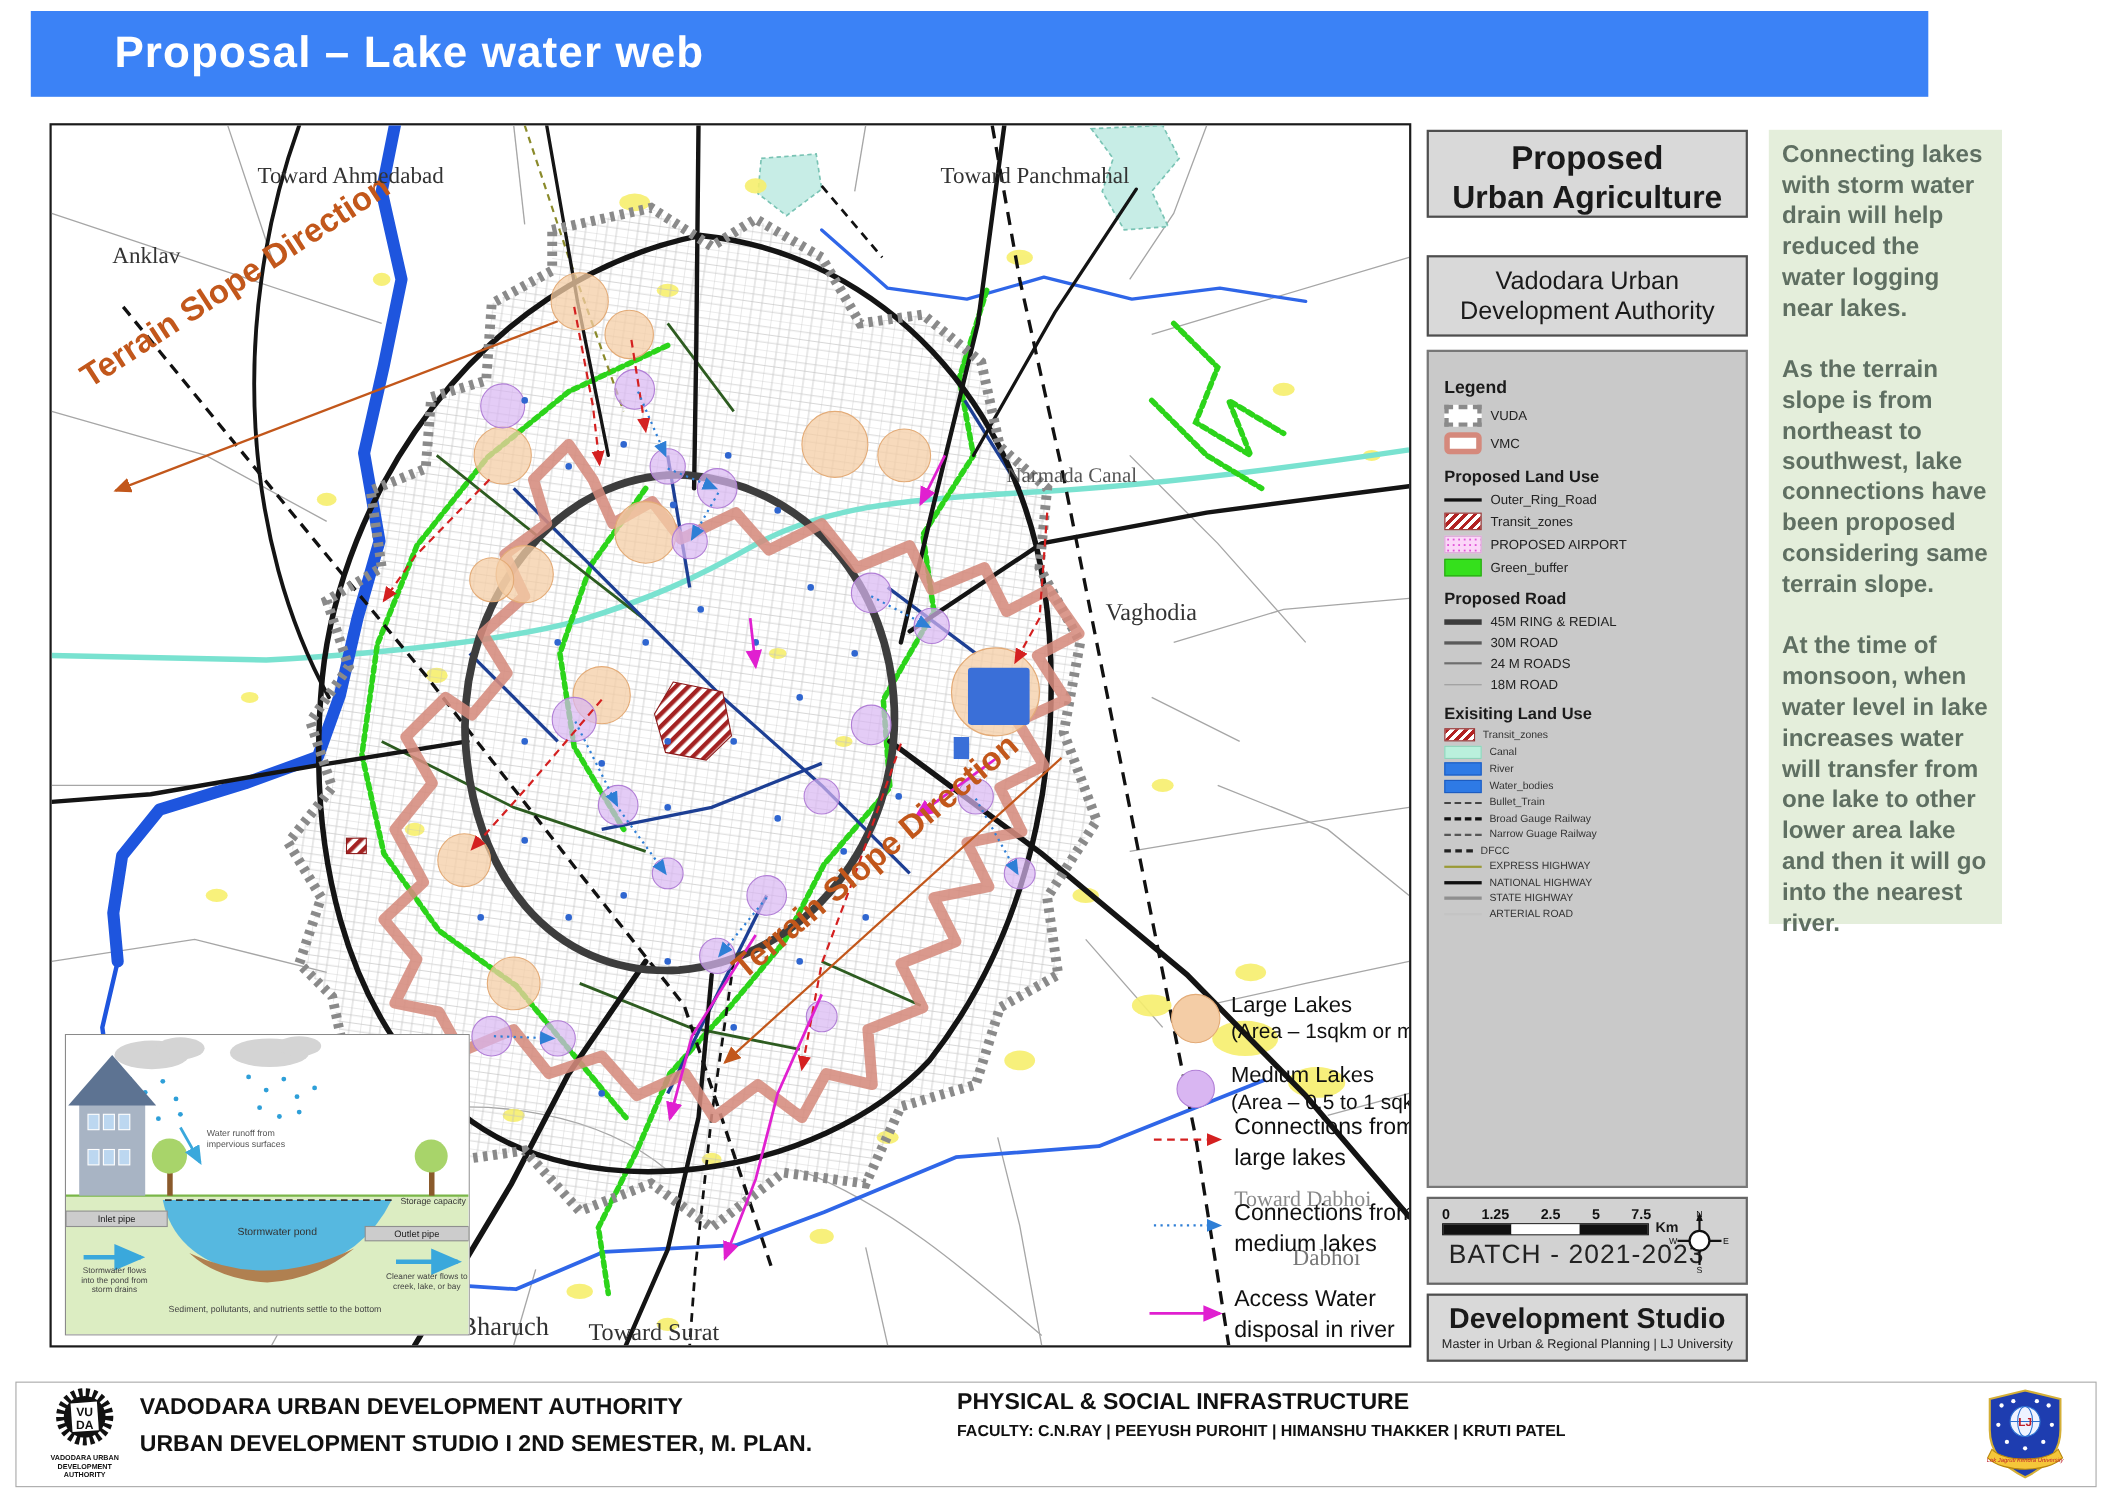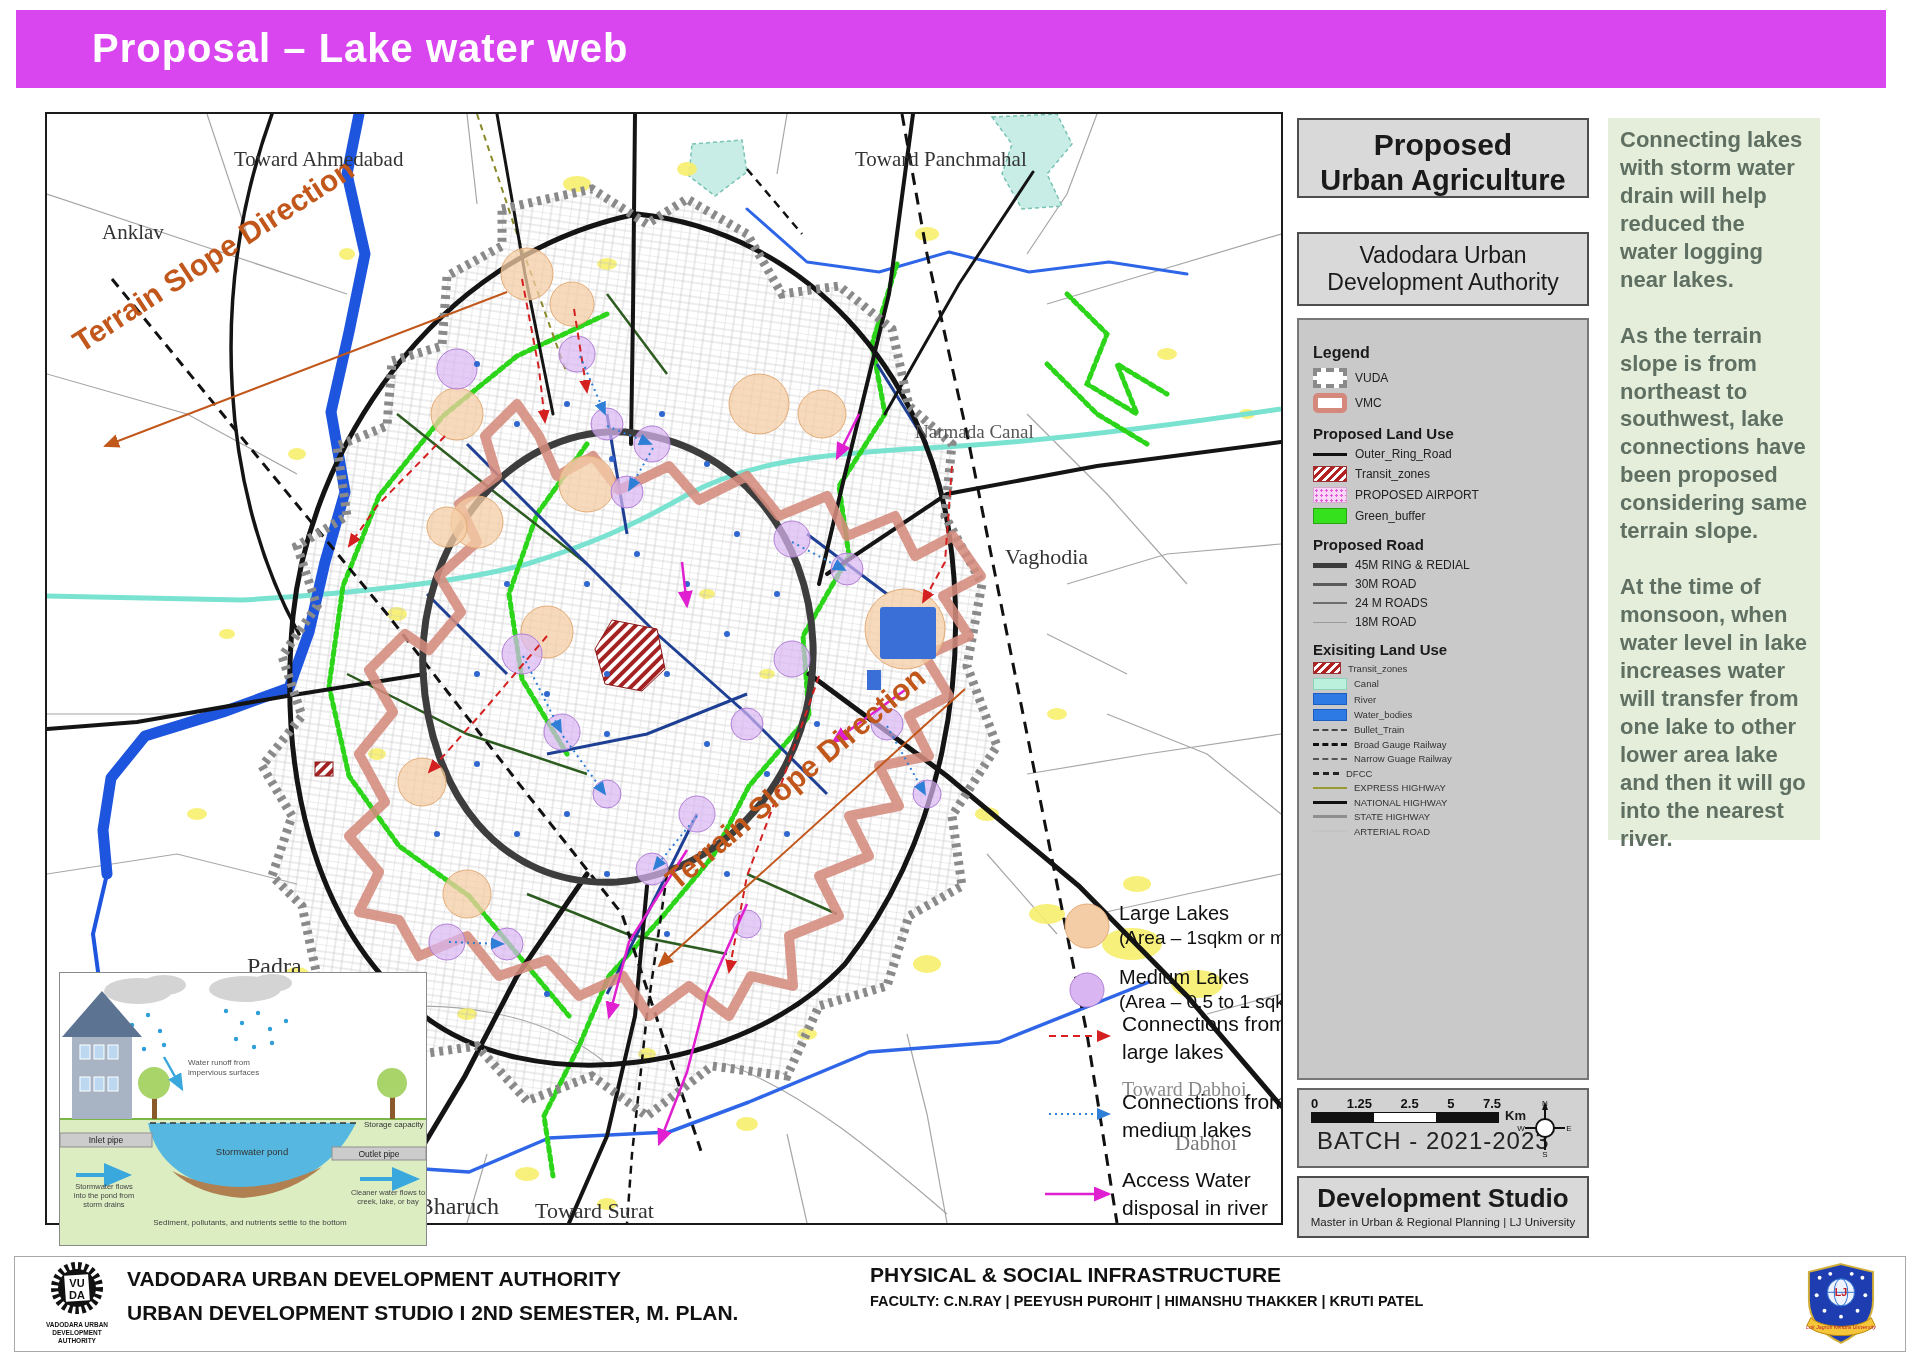--- a/index.html
+++ b/index.html
@@ -1,26 +1,26 @@
 <!DOCTYPE html>
 <html><head>
 <meta charset="utf-8">
 <style>
   html,body{margin:0;padding:0;background:#fff;}
   .page{position:relative;width:1920px;height:1358px;background:#fff;overflow:hidden;
         font-family:"Liberation Sans",sans-serif;}
   
-  .hdr{position:absolute;left:16px;top:10px;width:1870px;height:78px;background:#d946ef;}
+  .hdr{position:absolute;left:28px;top:10px;width:1725px;height:78px;background:#3b82f6;}
   .hdr h1{margin:0;padding:16px 0 0 76px;font-size:40px;font-weight:bold;color:#fff;
           letter-spacing:1px;font-family:"Liberation Sans",sans-serif;}
   
   .mapwrap{position:absolute;left:45px;top:112px;width:1238px;height:1113px;
            background:#fff;border:2px solid #1b1b1b;box-sizing:border-box;}
   .mapsvg{position:absolute;left:0;top:0;}
-  .insetwrap{position:absolute;left:12px;top:858px;width:368px;height:274px;background:#fff;
+  .insetwrap{position:absolute;left:12px;top:826px;width:368px;height:274px;background:#fff;
              border:1px solid #8a8a8a;box-sizing:border-box;}
   
   .sbox{position:absolute;background:#d9d9d9;border:2px solid #4e4e4e;box-sizing:border-box;
         text-align:center;color:#1a1a1a;}
   .b1{left:1297px;top:118px;width:292px;height:80px;}
   .b1 .l1{font-size:30px;font-weight:bold;margin-top:8px;}
   .b1 .l2{font-size:29px;font-weight:bold;margin-top:2px;}
   .b2{left:1297px;top:232px;width:292px;height:74px;}
   .b2 .l1{font-size:23px;margin-top:8px;}
   .b2 .l2{font-size:23px;}

